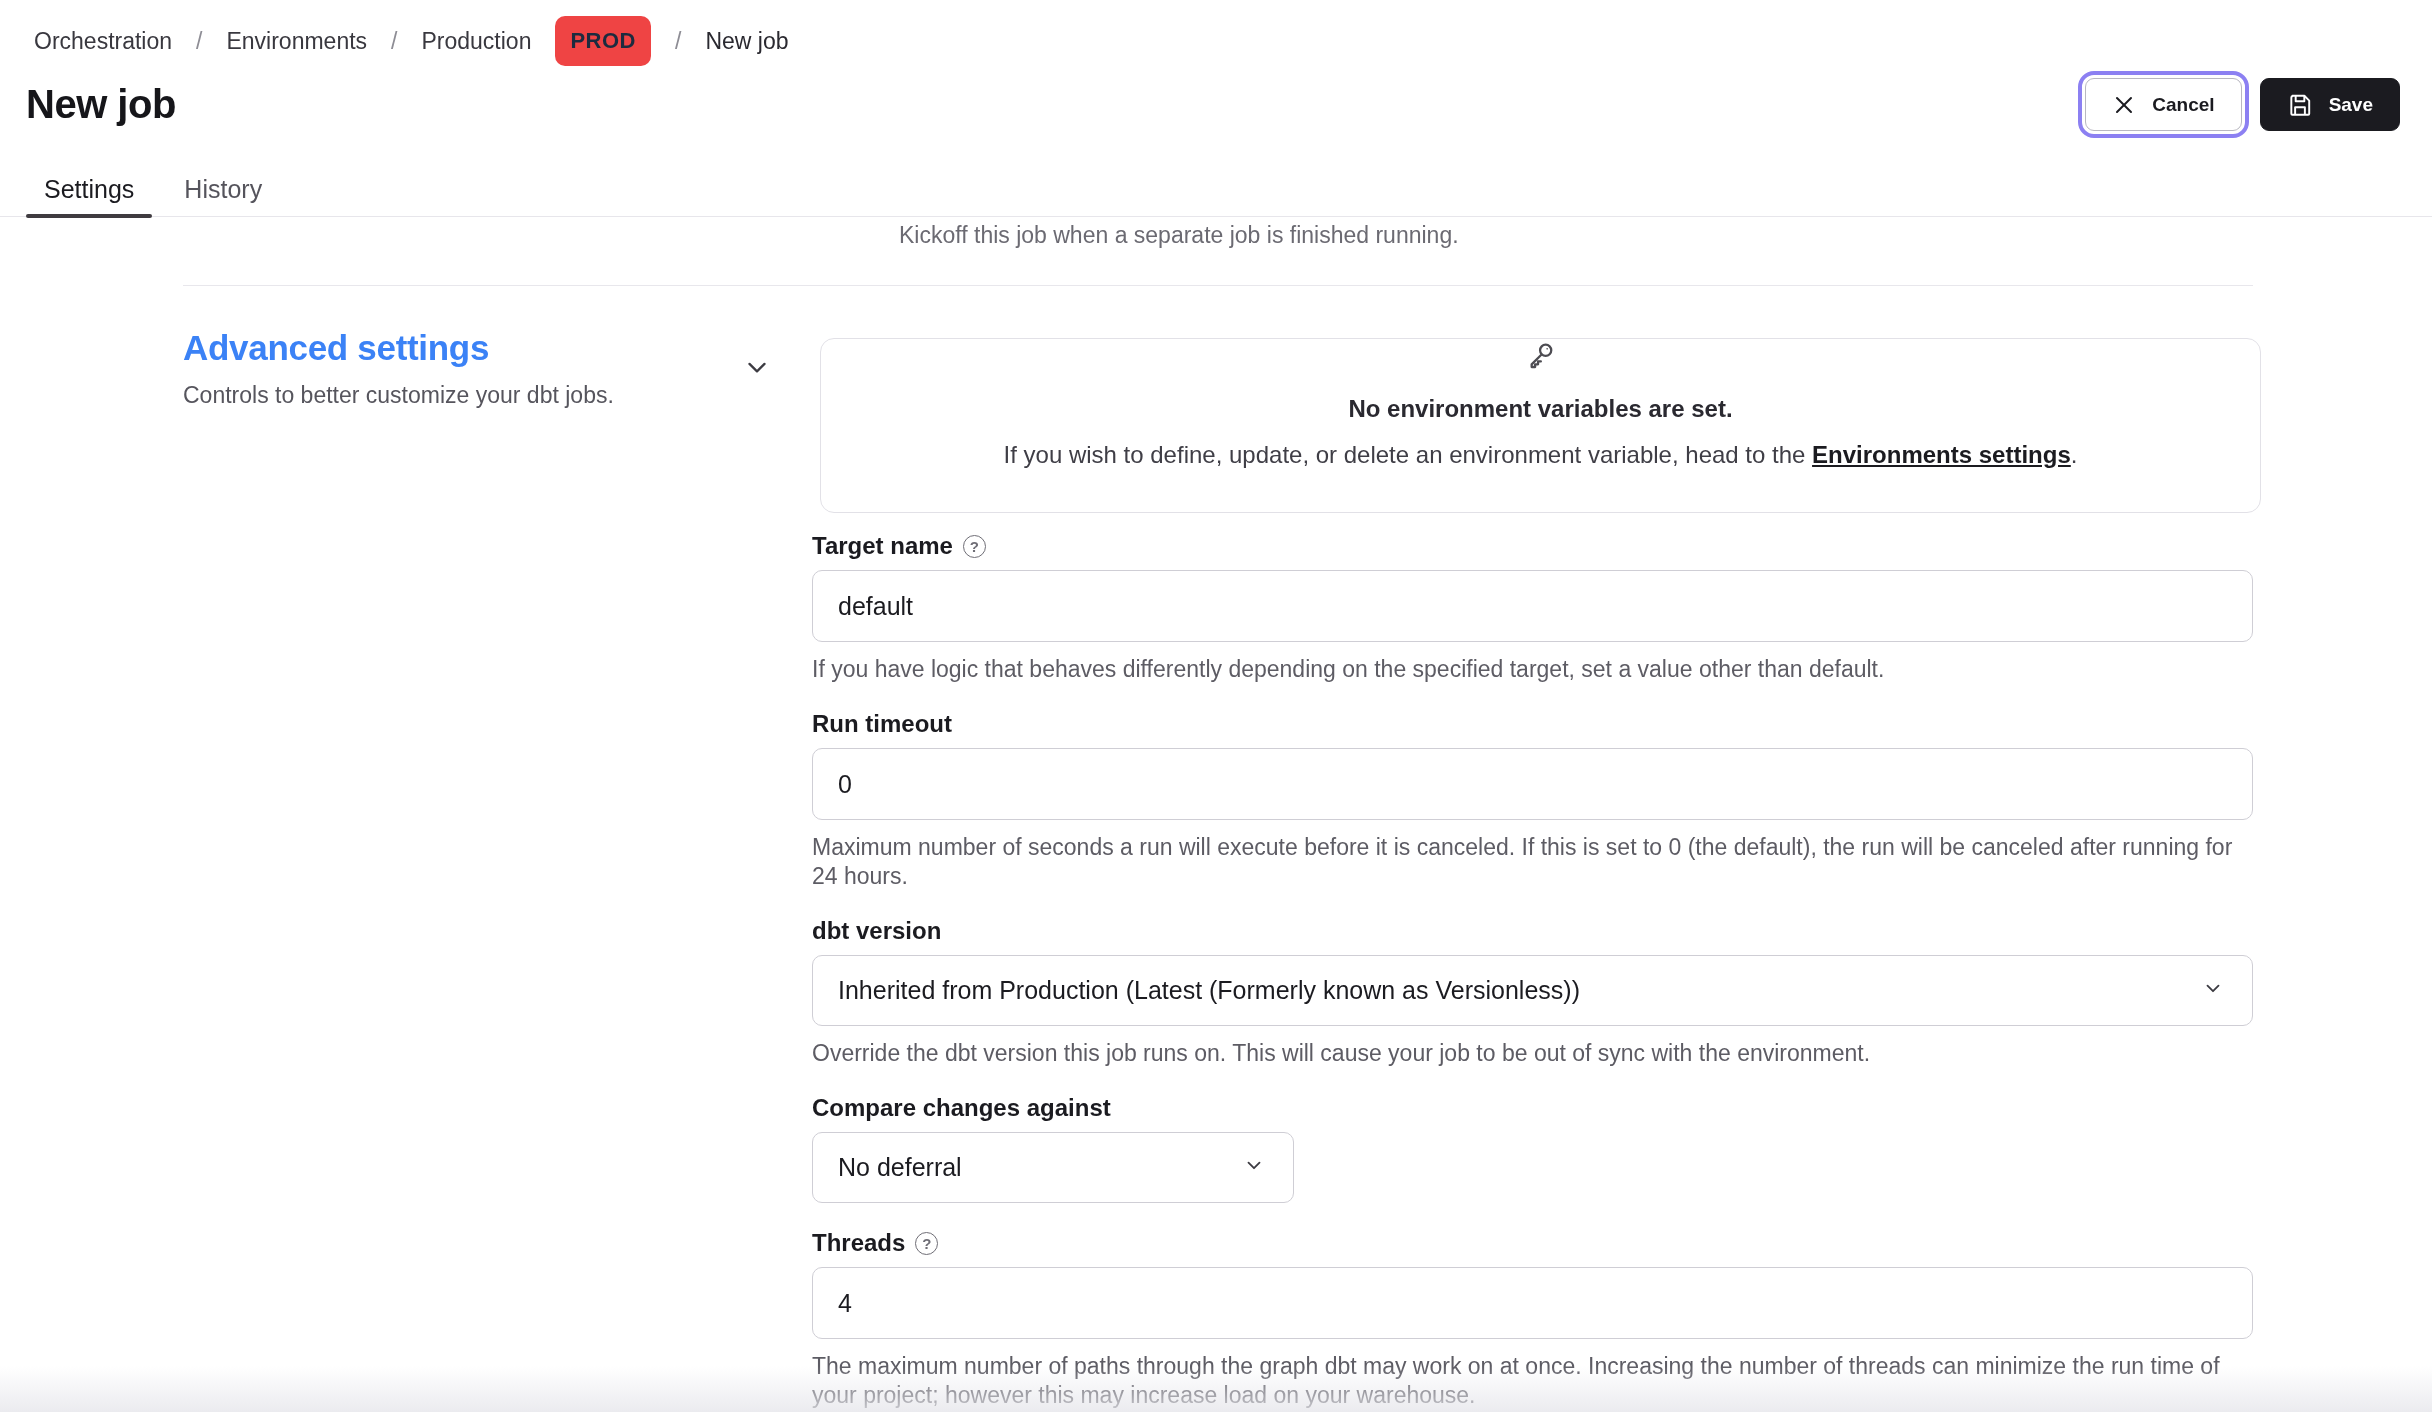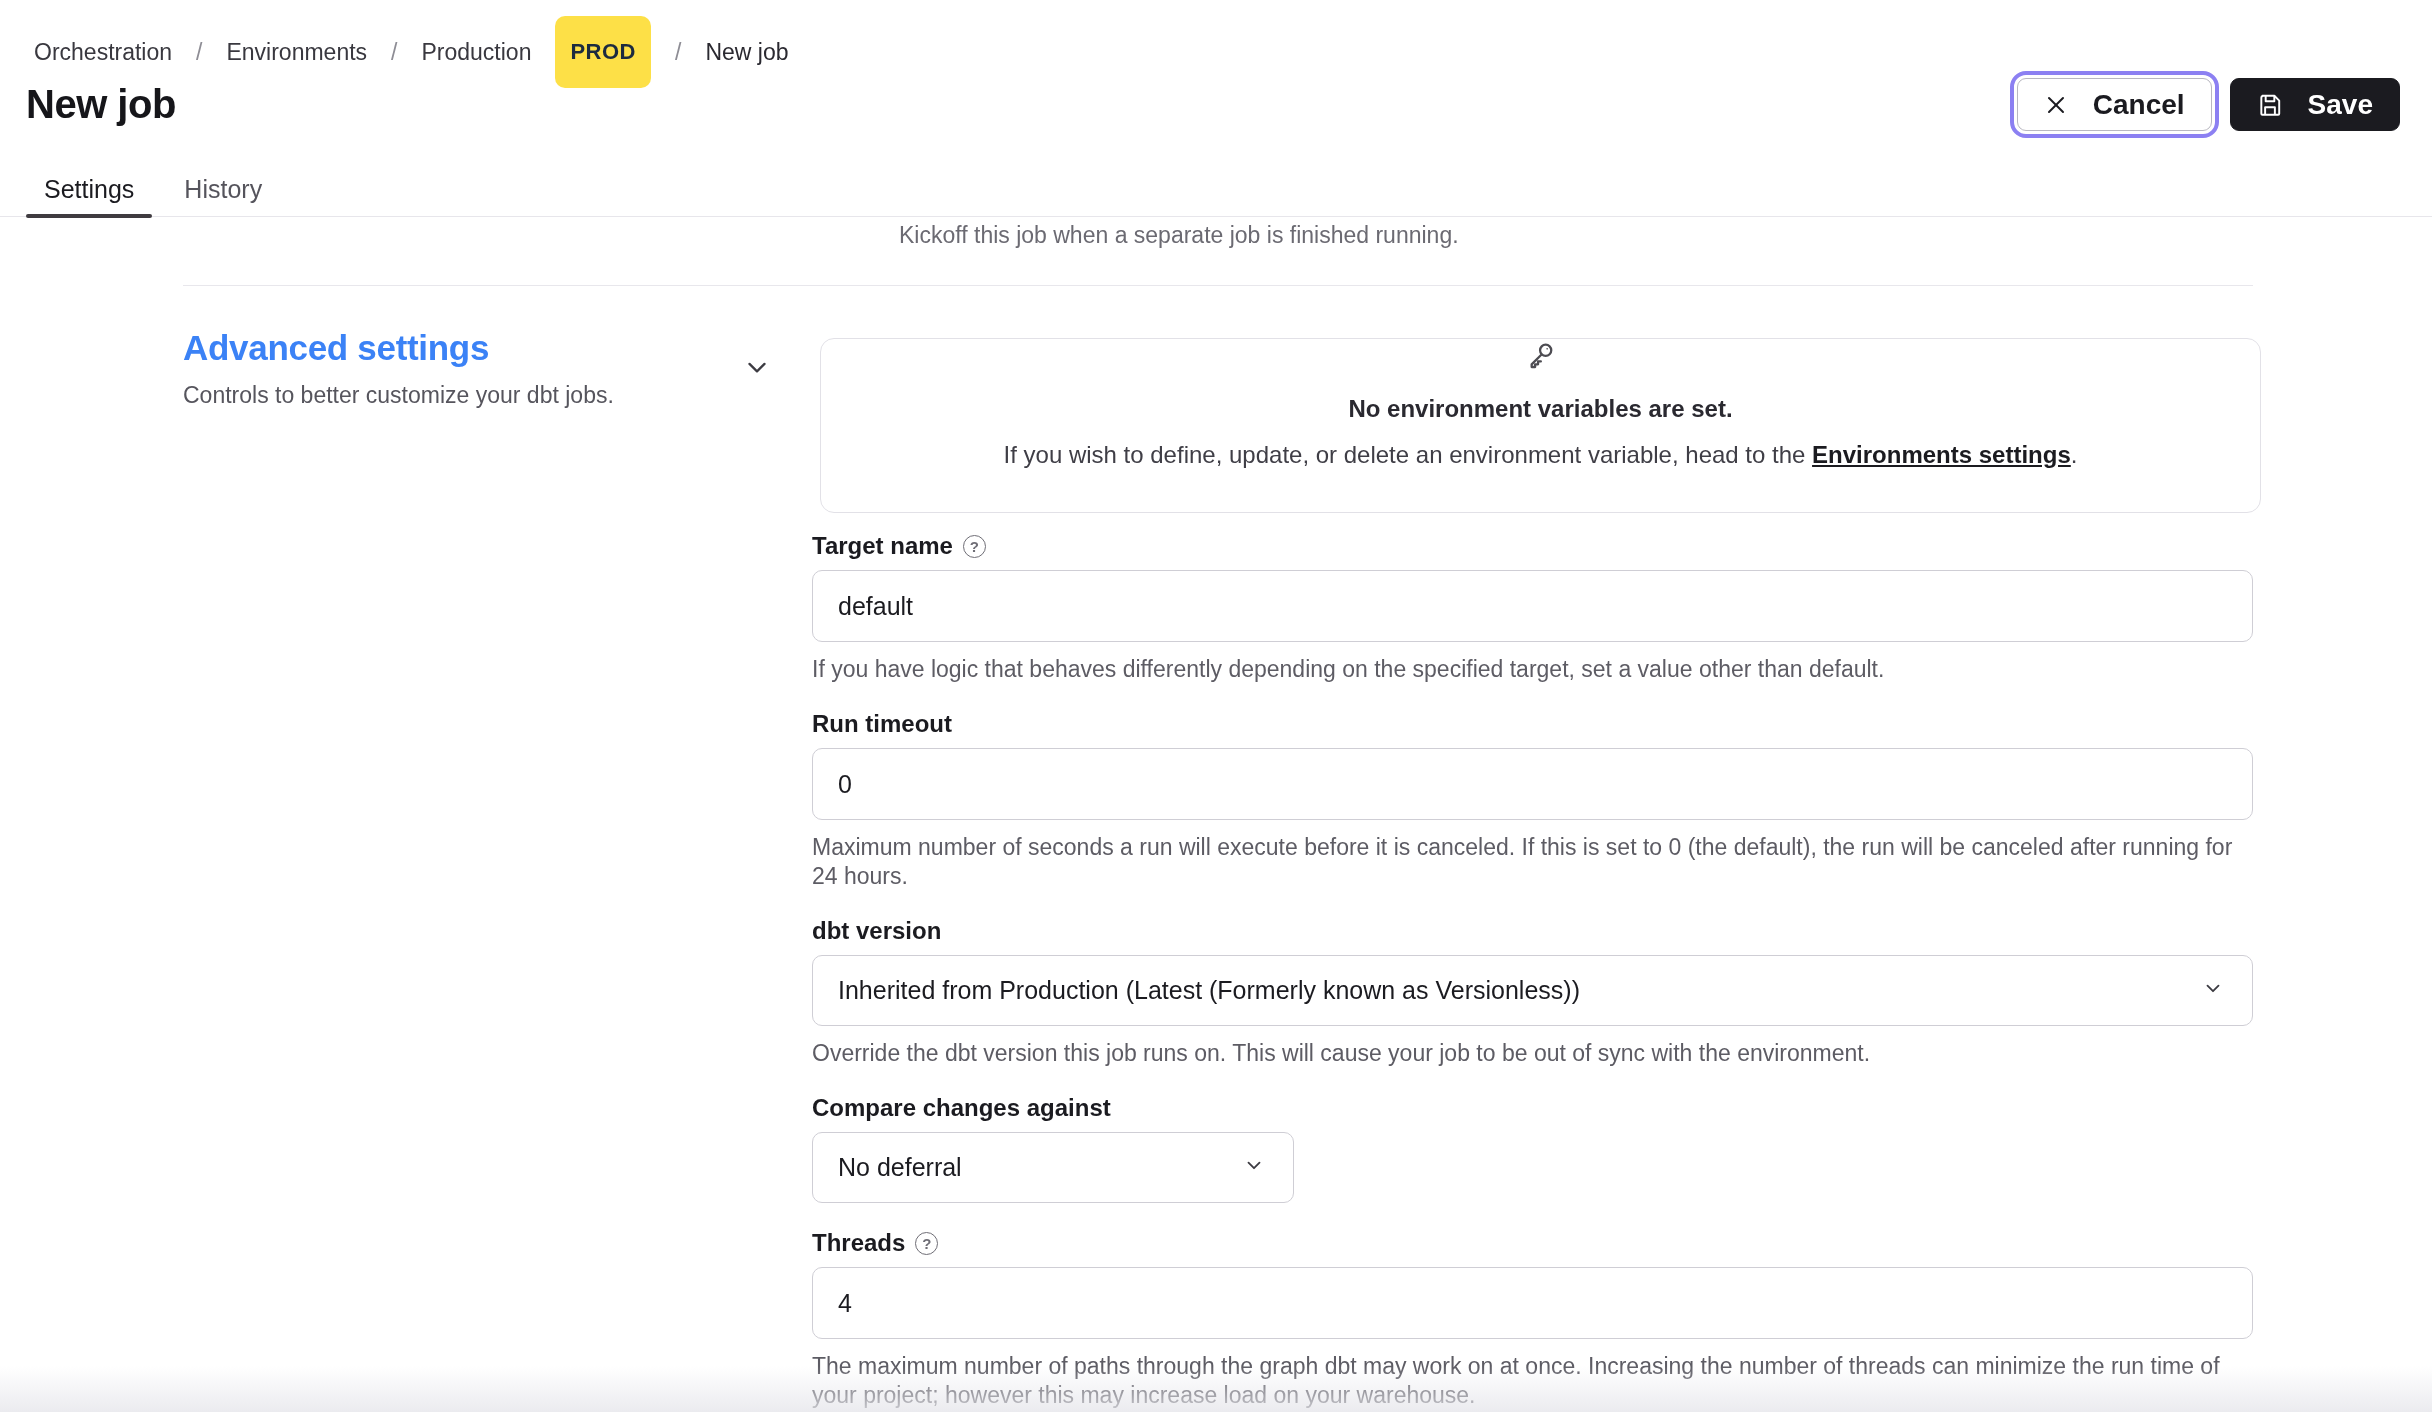--- a/index.html
+++ b/index.html
@@ -4,27 +4,27 @@
 <style>
   * { margin: 0; padding: 0; box-sizing: border-box; }
   html, body { width: 2432px; height: 1412px; background: #ffffff; overflow: hidden; }
   body { font-family: "Liberation Sans", "DejaVu Sans", sans-serif; color: #1b1b20; position: relative; }
 
   
   .breadcrumb { position: absolute; top: 16px; left: 34px; display: flex; align-items: center; gap: 24px; font-size: 23px; }
   .crumb { color: #39383f; cursor: pointer; }
   .crumb-sep { color: #8e8d95; }
   .crumb-current { color: #2a2930; }
-  .badge-prod { background: #fde047; color: #1c2b3f; font-weight: 700; font-size: 22px; padding: 23px 15px; border-radius: 10px; letter-spacing: .5px; }
+  .badge-prod { background: #ef4444; color: #1c2b3f; font-weight: 700; font-size: 22px; padding: 12px 15px; border-radius: 10px; letter-spacing: .5px; }
 
   
   .header-row { position: absolute; top: 78px; left: 26px; right: 32px; display: flex; align-items: center; justify-content: space-between; }
   .page-title { font-size: 40px; font-weight: 700; color: #16161a; letter-spacing: -0.5px; }
   .header-actions { display: flex; align-items: center; gap: 18px; }
-  .btn { display: flex; align-items: center; gap: 25px; height: 53px; padding: 0 26px; border-radius: 9px; font-size: 28px; font-weight: 600; cursor: pointer; user-select: none; }
+  .btn { display: flex; align-items: center; gap: 16px; height: 53px; padding: 0 26px; border-radius: 9px; font-size: 19px; font-weight: 600; cursor: pointer; user-select: none; }
   .btn-cancel { background: #ffffff; border: 1.5px solid #b9b8c1; color: #1b1b20; outline: 4px solid #8c80f2; outline-offset: 3px; border-radius: 9px; }
   .btn-save { background: #1b1b20; color: #ffffff; border: 1.5px solid #1b1b20; }
   .btn svg { display: block; }
 
   
   .tabs { position: absolute; top: 175px; left: 0; right: 0; height: 42px; border-bottom: 1px solid #e7e6eb; display: flex; gap: 46px; padding-left: 42px; font-size: 25px; }
   .tab { position: relative; padding: 0 2px 14px 2px; cursor: pointer; color: #55545c; }
   .tab.active { color: #1b1b20; font-weight: 500; }
   .tab.active::after { content: ""; position: absolute; left: -16px; right: -16px; bottom: -2px; height: 4px; background: #3f3b40; border-radius: 2px; }
 

